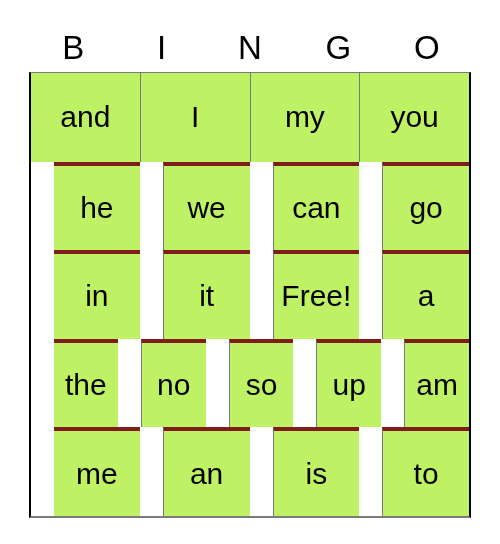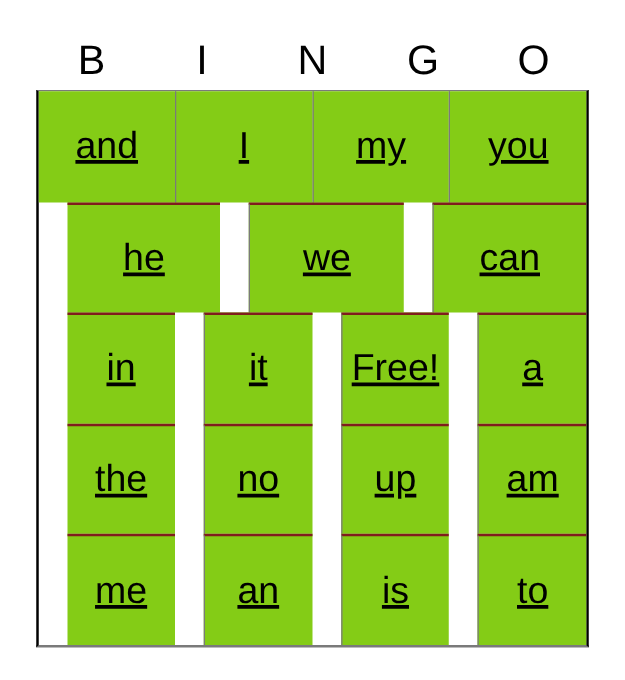--- a/index.html
+++ b/index.html
@@ -49,37 +49,36 @@
     border-bottom: 2px solid #7a7a7a;
     box-sizing: border-box;
     background: #ffffff;
   }
   .grid-row {
     display: flex;
     width: 100%;
     height: 88.6px;
   }
   .grid-row + .grid-row .cell {
-    border-top: 2px solid #7f1d1d;
+    border-top: 4px solid #7f1d1d;
     margin-left: 23px;
   }
   .cell {
     flex: 1 1 0;
     min-width: 0;
     display: flex;
     align-items: center;
     justify-content: center;
     box-sizing: border-box;
     font-size: 30px;
     line-height: 1;
     color: #000000;
-    background: #84cc16;
+    background: #bef264;
     overflow: hidden;
     white-space: nowrap;
-    text-decoration: underline;
   }
   .cell + .cell {
     border-left: 1px solid #7a7a7a;
   }
   .cell.free {
     font-size: 30px;
   }
 </style>
 </head>
 <body>
@@ -100,32 +99,34 @@
       <div class="cell">and</div>
       <div class="cell">I</div>
       <div class="cell">my</div>
       <div class="cell">you</div>
     </div>
 
     <div class="grid-row">
       <div class="cell">he</div>
       <div class="cell">we</div>
       <div class="cell">can</div>
+      <div class="cell">go</div>
     </div>
 
     <div class="grid-row">
       <div class="cell">in</div>
       <div class="cell">it</div>
       <div class="cell free">Free!</div>
       <div class="cell">a</div>
     </div>
 
     <div class="grid-row">
       <div class="cell">the</div>
       <div class="cell">no</div>
+      <div class="cell">so</div>
       <div class="cell">up</div>
       <div class="cell">am</div>
     </div>
 
     <div class="grid-row">
       <div class="cell">me</div>
       <div class="cell">an</div>
       <div class="cell">is</div>
       <div class="cell">to</div>
     </div>

